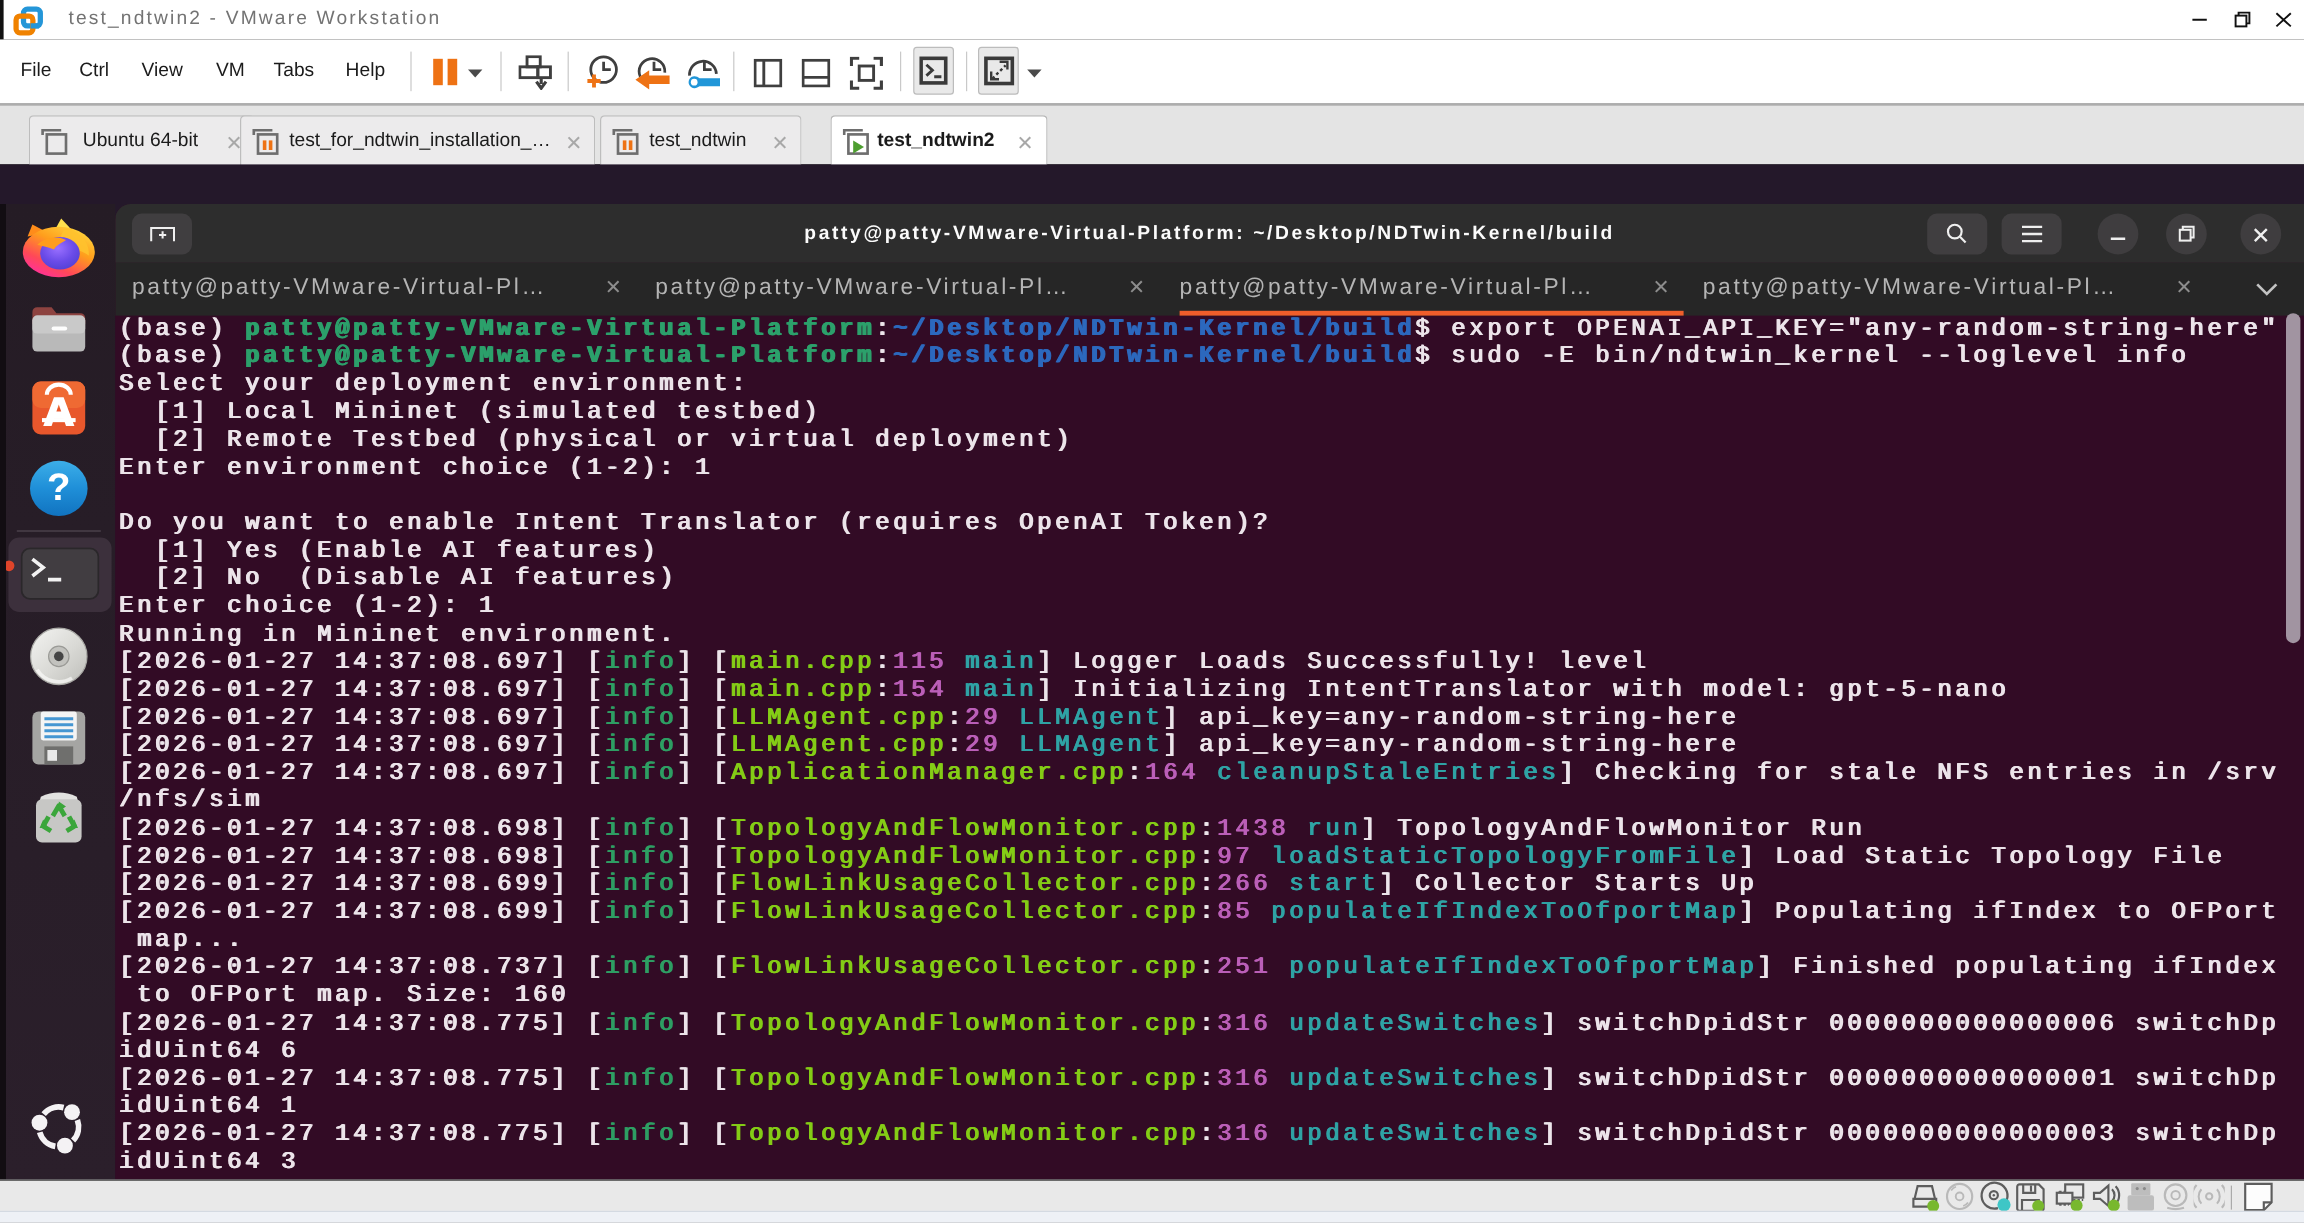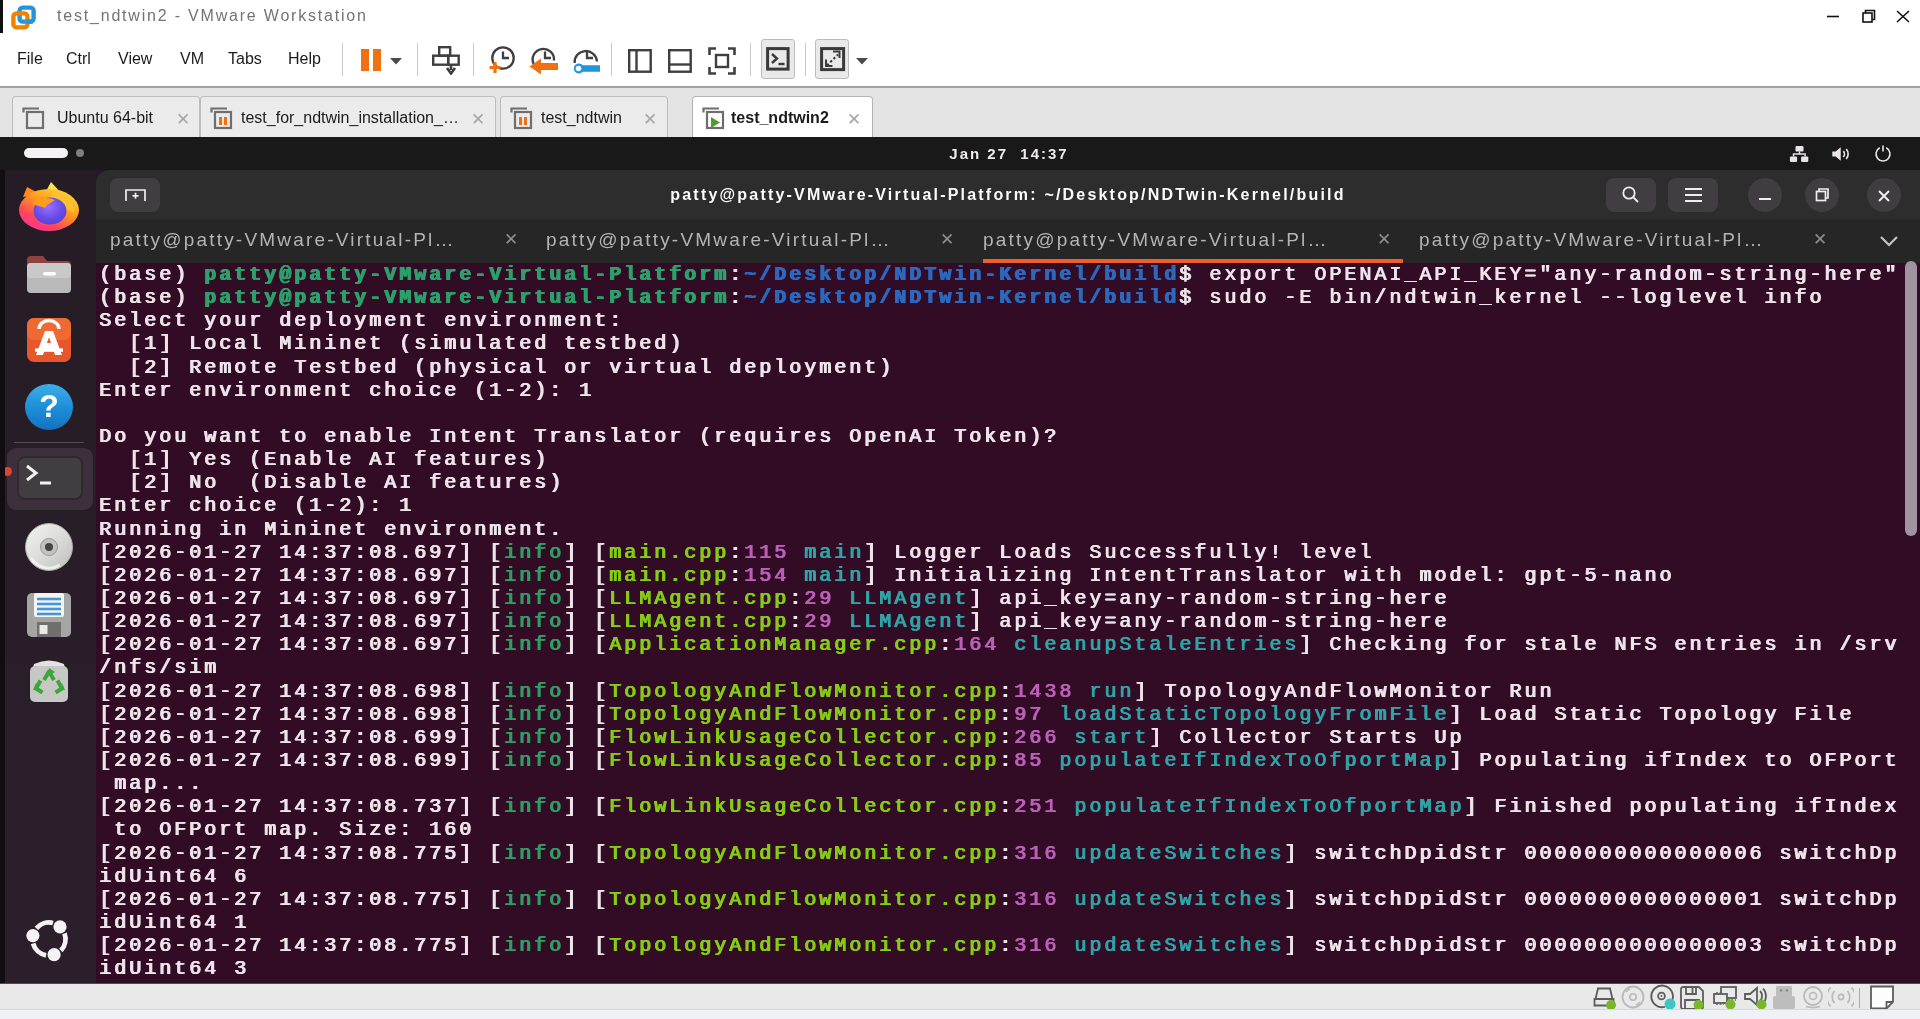--- a/index.html
+++ b/index.html
@@ -143,21 +143,21 @@
     <rect x="1.6" y="2.6" width="22" height="21" fill="none" stroke="#3a3a3a" stroke-width="3"></rect>
     <path d="M7 19.5 L18 8.5" fill="none" stroke="#3a3a3a" stroke-width="2" stroke-dasharray="2.4 2.2"></path>
     <path d="M6 13.5 V20 H12.5 M19.5 12 V5.5 H13" fill="none" stroke="#3a3a3a" stroke-width="2"></path>
   </svg>
   <svg class="abs" style="left:855px;top:24px" width="14" height="8" viewBox="0 0 14 8">
       <path d="M1 1 L13 1 L7 7.5 Z" fill="#4a4a4a"></path>
     </svg>
 </div>
 
 <div class="abs" id="tabbar">
-  <div class="vtab" style="left:12px;width:188px">
+  <div class="vtab" style="left:24px;width:188px">
     <svg class="abs" style="left:9px;top:10px" width="23" height="23" viewBox="0 0 23 23">
       <path d="M1.5 5.5 V1.5 H17" fill="none" stroke="#6e6e6e" stroke-width="2.2"></path>
       <rect x="5" y="5" width="16" height="16" fill="none" stroke="#6e6e6e" stroke-width="2.2"></rect>
     </svg>
     <div class="lbl" style="left:44px">Ubuntu 64-bit</div>
     <div class="cls" style="left:163px">✕</div>
   </div>
   <div class="vtab" style="left:200px;width:296px">
     <svg class="abs" style="left:9px;top:10px" width="23" height="23" viewBox="0 0 23 23">
       <path d="M1.5 5.5 V1.5 H17" fill="none" stroke="#6e6e6e" stroke-width="2.2"></path>
@@ -183,39 +183,20 @@
       <path d="M1.5 5.5 V1.5 H17" fill="none" stroke="#6e6e6e" stroke-width="2.2"></path>
       <rect x="5" y="5" width="16" height="16" fill="none" stroke="#6e6e6e" stroke-width="2.2"></rect>
       <path d="M9 10 L18 15.5 L9 21 Z" fill="#4d9e2f"></path>
     </svg>
     <div class="lbl" style="left:38px">test_ndtwin2</div>
     <div class="cls" style="left:154px">✕</div>
   </div>
 </div>
 
 <div class="abs" id="vmscreen">
-  <div class="abs" id="ubar">
-    <div class="abs" id="upill"></div>
-    <div class="abs" id="udot"></div>
-    <div class="abs" id="uclock">Jan 27&nbsp;&nbsp;14:37</div>
-    <svg class="abs" style="left:1789px;top:9px" width="21" height="16" viewBox="0 0 24 20">
-      <rect x="7" y="0" width="10" height="7" rx="1.5" fill="#e8e4e8"></rect>
-      <rect x="0" y="13" width="9" height="7" rx="1.5" fill="#e8e4e8"></rect>
-      <rect x="14" y="13" width="9" height="7" rx="1.5" fill="#e8e4e8"></rect>
-      <path d="M12 7 V10 M4.5 13 V10 H19 V13" fill="none" stroke="#e8e4e8" stroke-width="1.8"></path>
-    </svg>
-    <svg class="abs" style="left:1832px;top:9px" width="20" height="16" viewBox="0 0 23 19">
-      <path d="M0 6.5 H4 L10 1.5 V17.5 L4 12.5 H0 Z" fill="#e8e4e8"></path>
-      <path d="M13 6 a5 5 0 0 1 0 7 M16.5 3.5 a9 9 0 0 1 0 12" fill="none" stroke="#e8e4e8" stroke-width="2"></path>
-    </svg>
-    <svg class="abs" style="left:1874px;top:8px" width="18" height="17" viewBox="0 0 21 21">
-      <path d="M6.5 3.5 a8.6 8.6 0 1 0 8 0" fill="none" stroke="#e8e4e8" stroke-width="2"></path>
-      <line x1="10.5" y1="0.5" x2="10.5" y2="8" stroke="#e8e4e8" stroke-width="2"></line>
-    </svg>
-  </div>
   <div class="abs" id="dock">
     <svg class="dicon" style="left:17px;top:10px" width="64" height="52" viewBox="0 0 64 52">
       <defs>
         <linearGradient id="ffo" x1="0.9" y1="0.05" x2="0.25" y2="1">
           <stop offset="0%" stop-color="#ffd93d"></stop>
             <stop offset="40%" stop-color="#ff9d1c"></stop>
             <stop offset="75%" stop-color="#ff4858"></stop>
             <stop offset="100%" stop-color="#ff2f9e"></stop>
         </linearGradient>
         <radialGradient id="ffi" cx="45%" cy="35%" r="75%">

